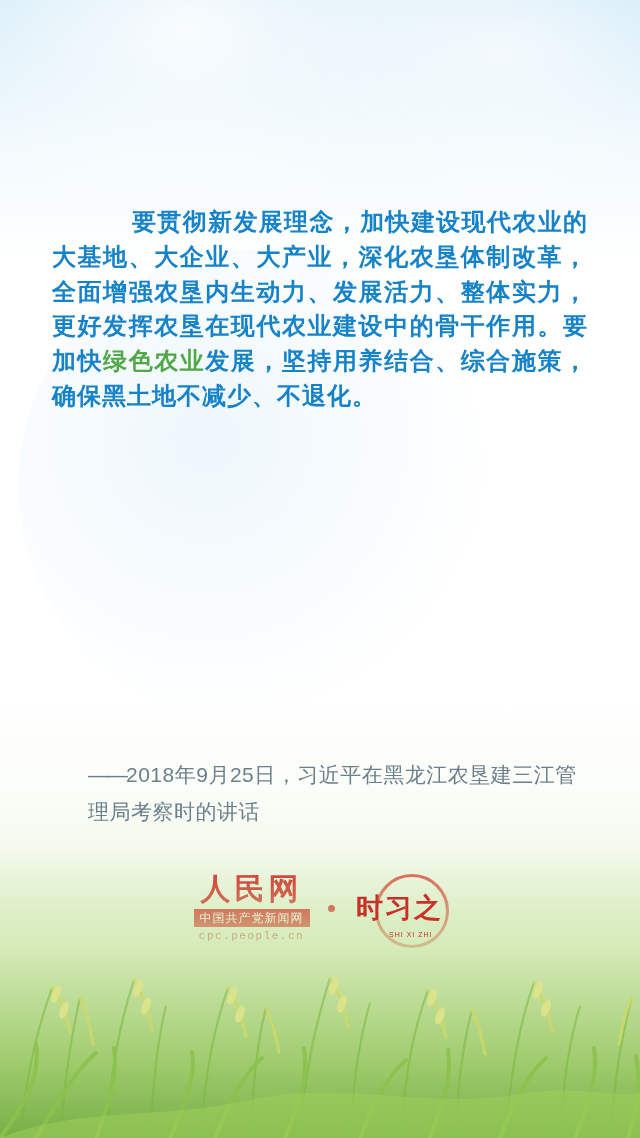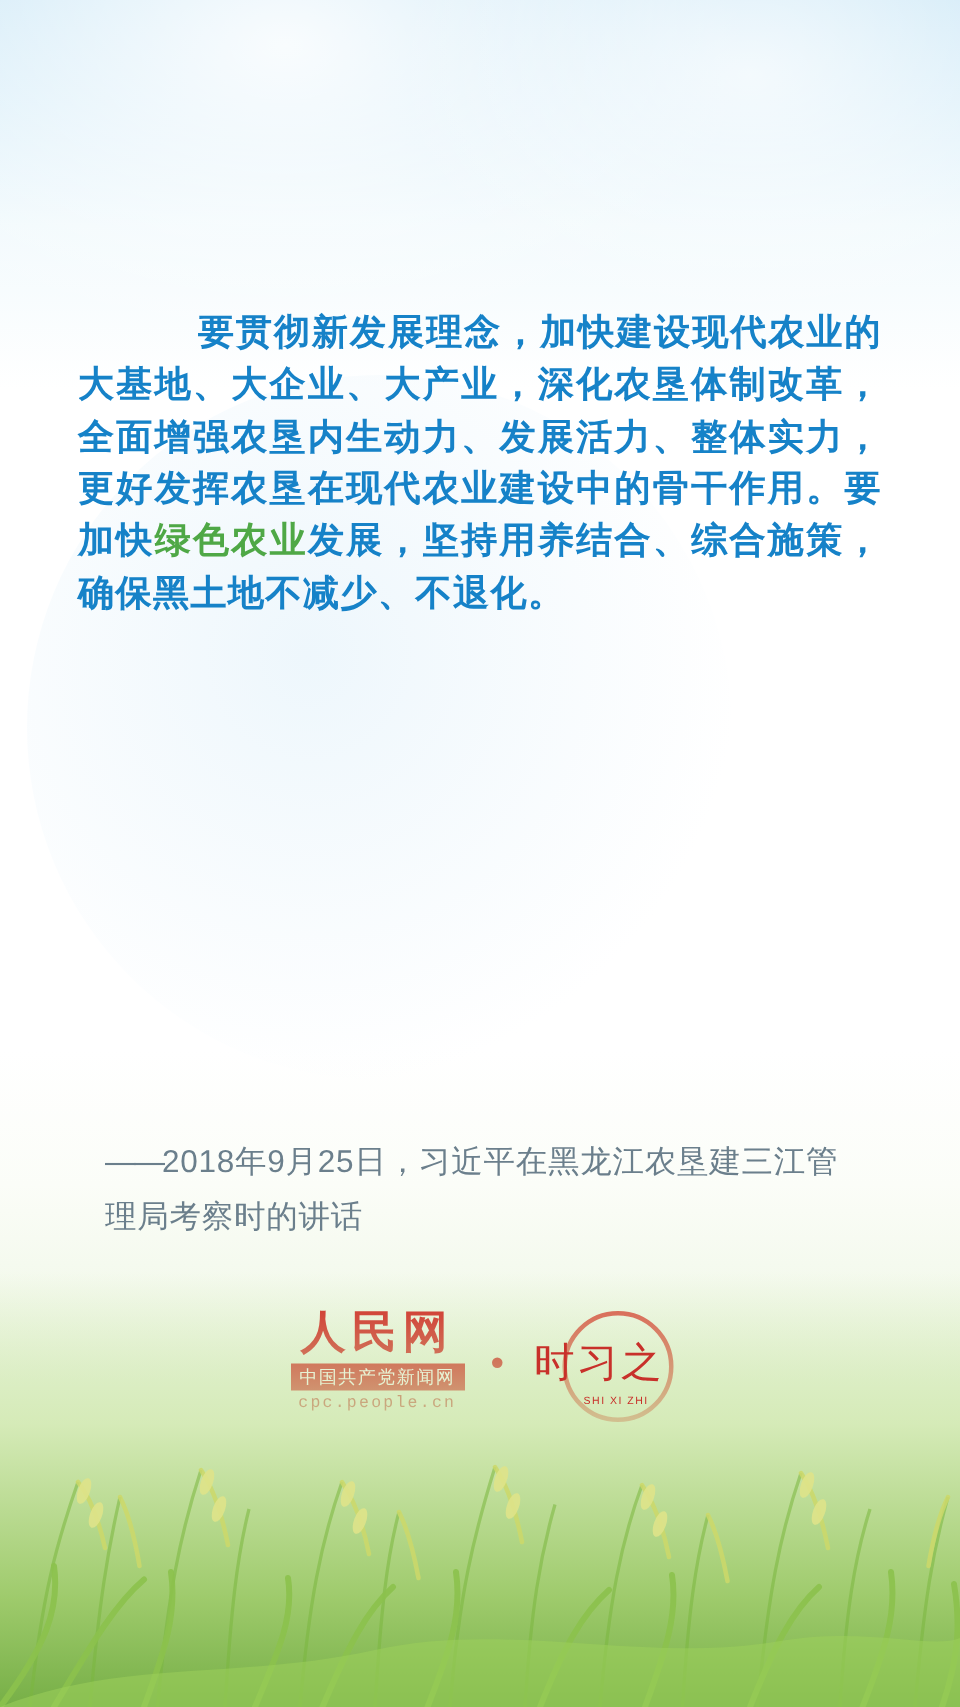--- a/index.html
+++ b/index.html
@@ -76,21 +76,21 @@
     color: #1682c8;
     text-indent: 80px;
     text-align: justify;
   }
   .quote .green {
     color: #4fa846;
   }
 
   .attribution {
     position: absolute;
-    left: 70px;
+    left: 88px;
     top: 757px;
     width: 510px;
     font-size: 21px;
     line-height: 1.75;
     color: #6b7f8c;
     letter-spacing: 0.5px;
   }
   .attribution .dash {
     letter-spacing: -2px;
   }
@@ -155,21 +155,21 @@
     top: 2px;
     width: 68px;
     height: 68px;
     border-radius: 50%;
     border: 3px solid #d8352c;
     opacity: 0.85;
   }
   .seal-text {
     position: relative;
     font-size: 27px;
-    font-weight: 400;
+    font-weight: 700;
     color: #c8302a;
     letter-spacing: 2px;
     z-index: 2;
   }
   .seal-sub {
     position: absolute;
     bottom: 6px;
     right: 14px;
     font-size: 7px;
     color: #c8302a;

